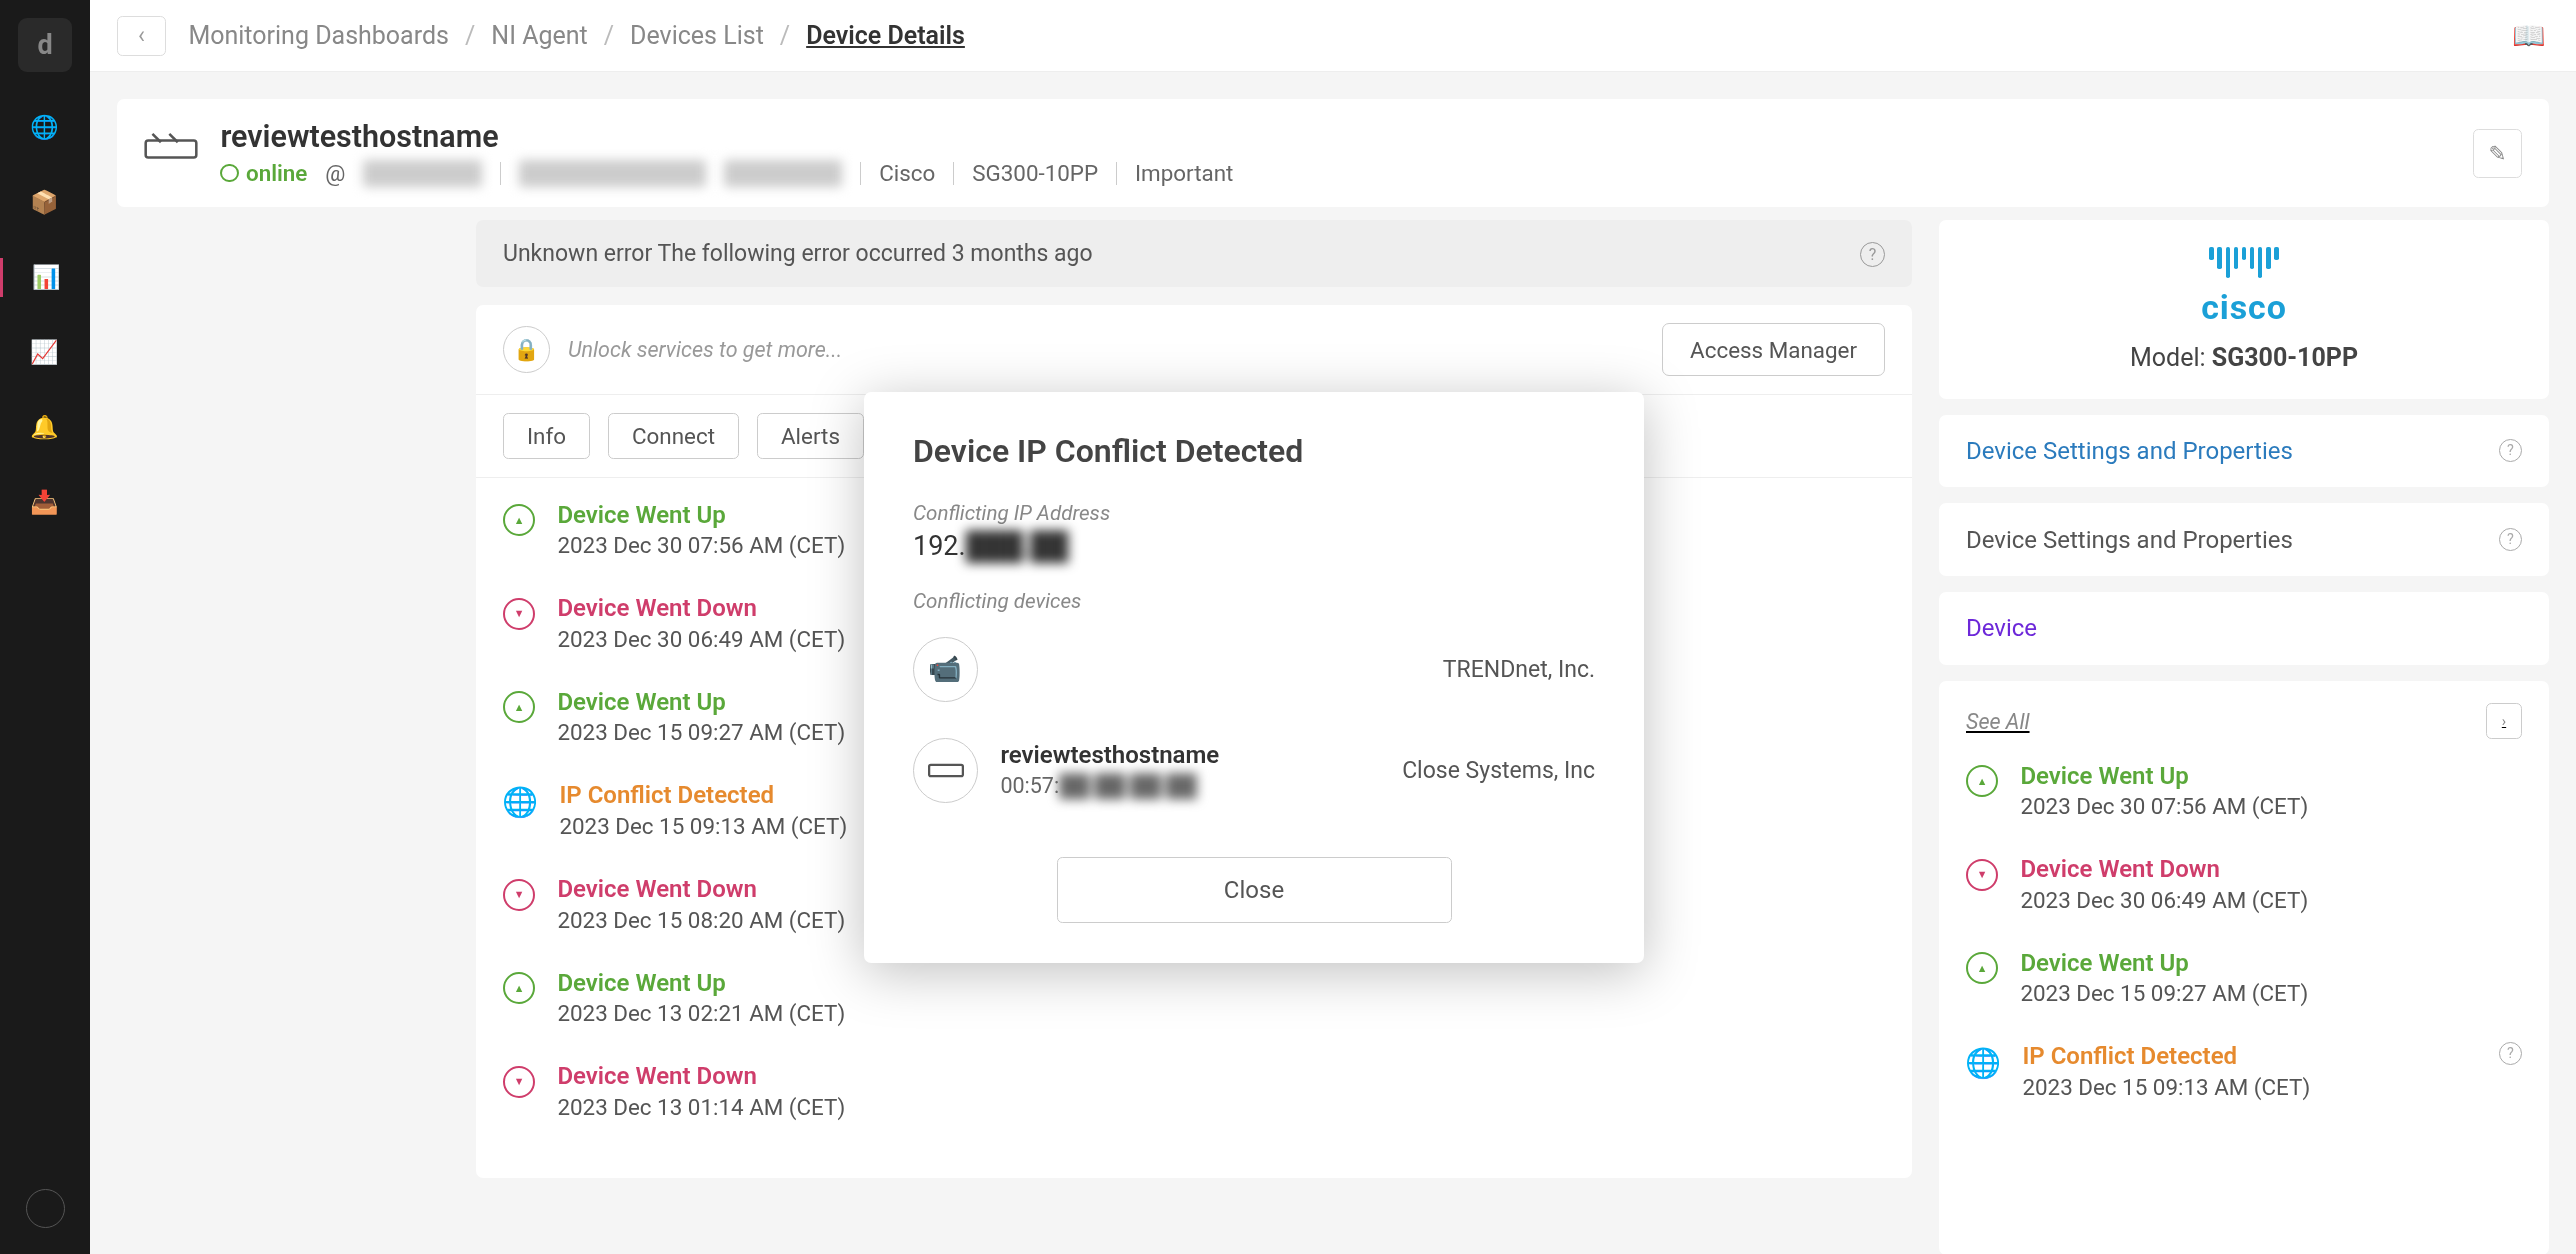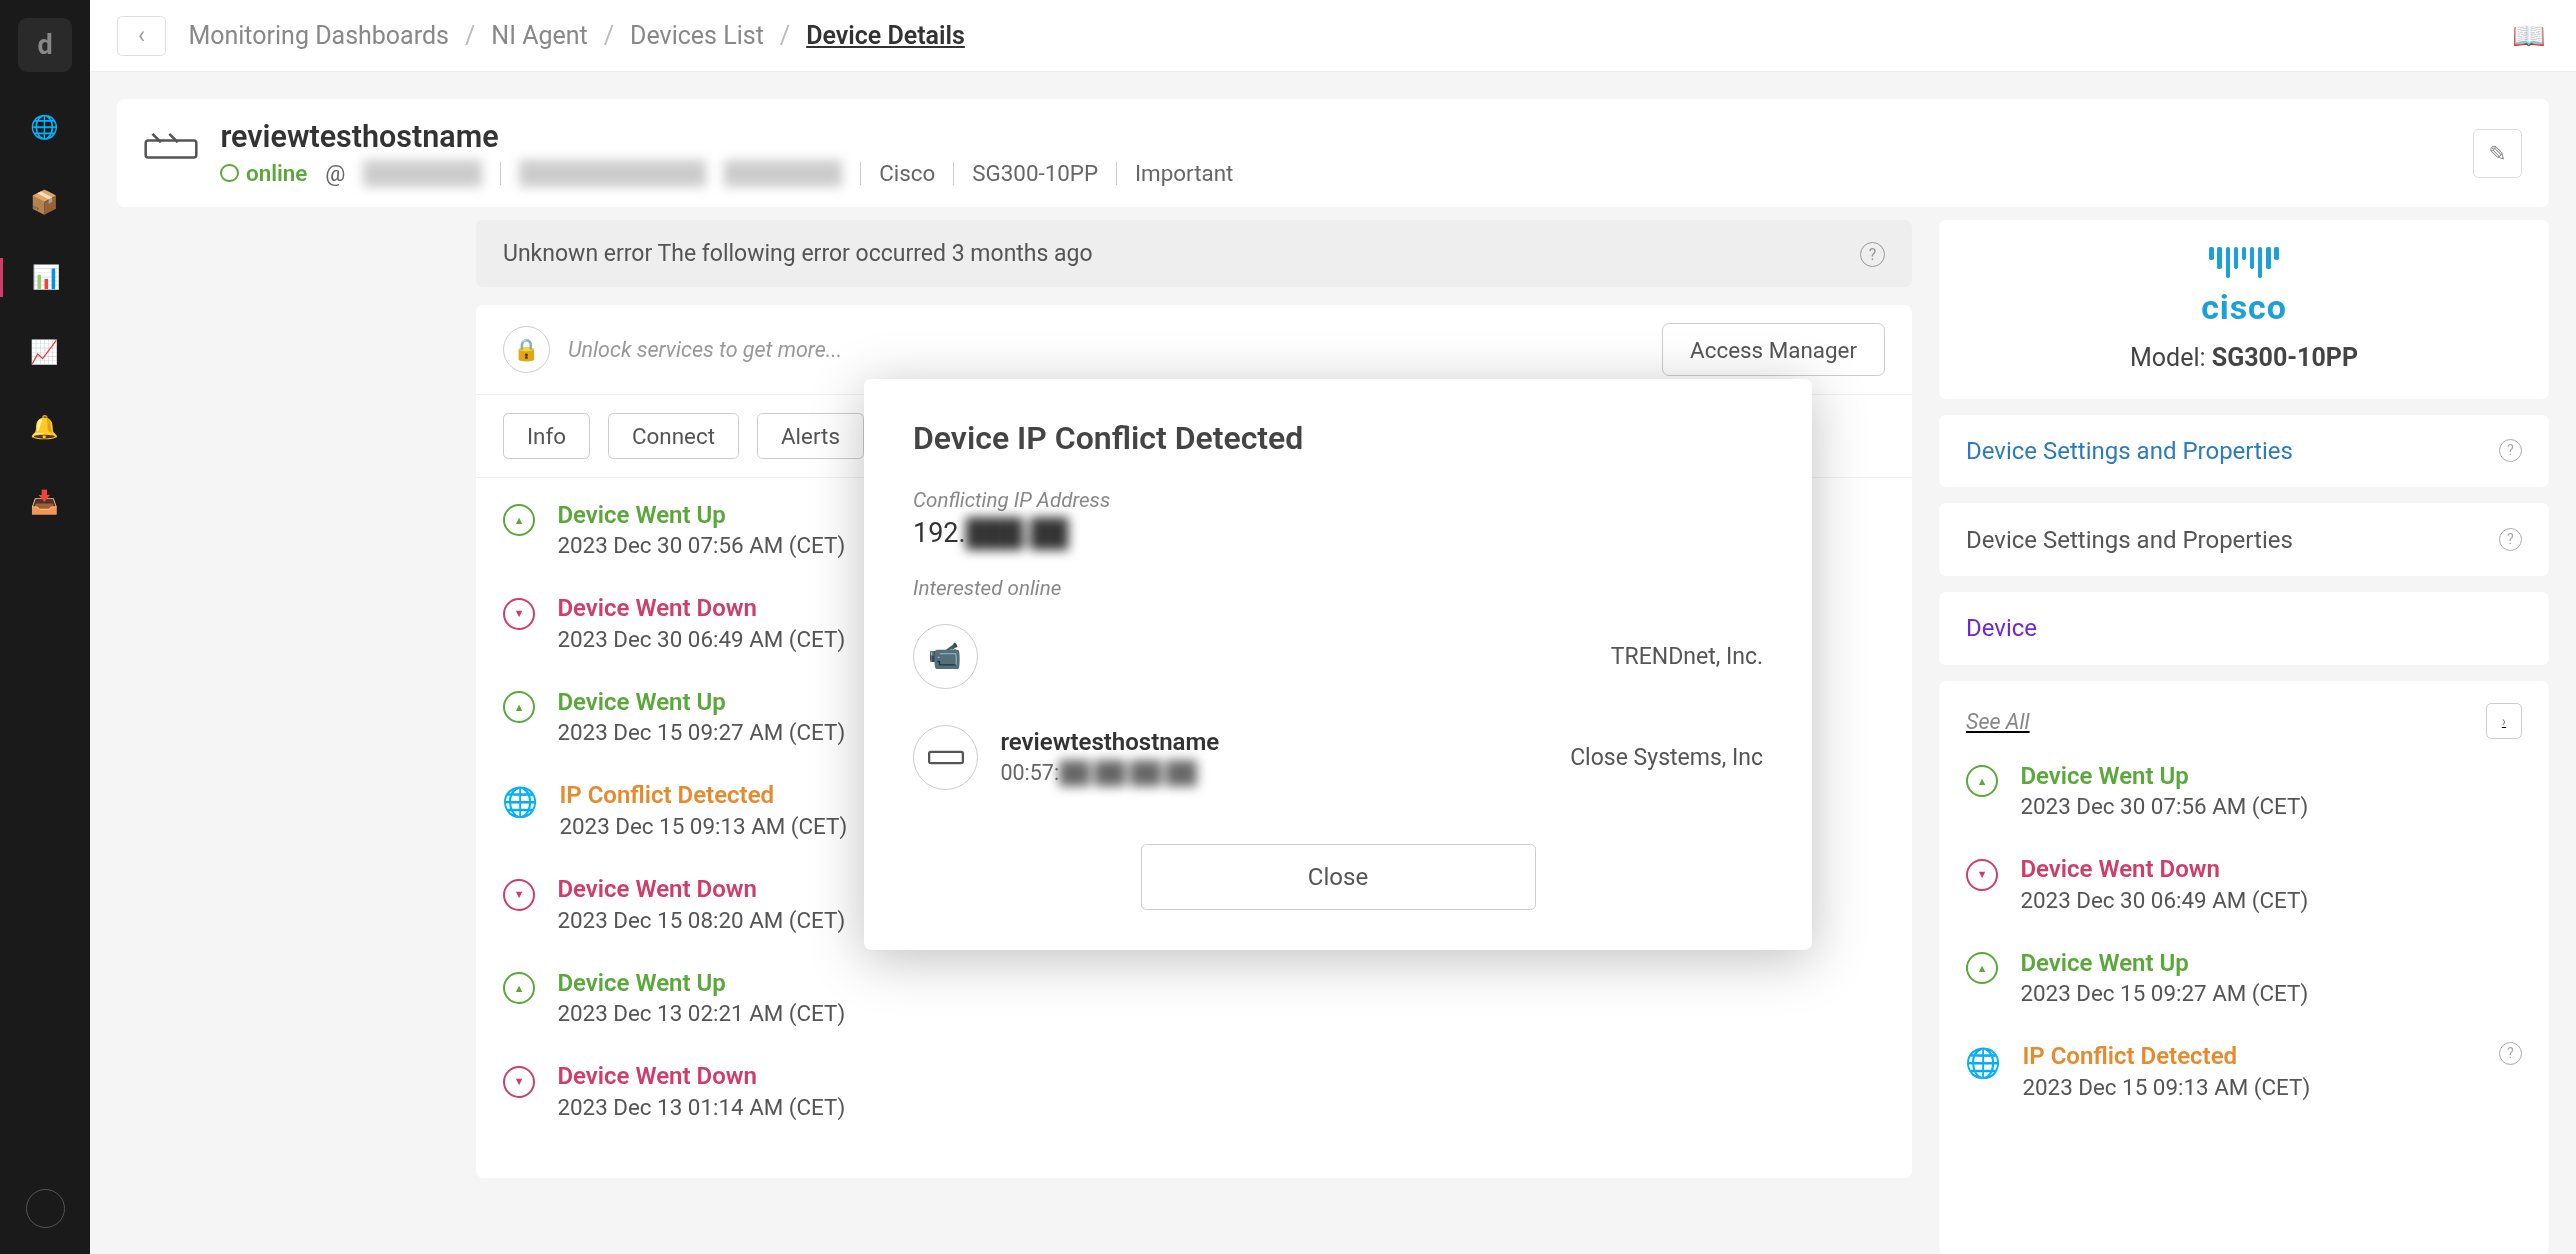--- a/index.html
+++ b/index.html
@@ -71,21 +71,21 @@
   .link-card { background:#fff; border-radius:7.2px; padding:22.4px 27px; display:flex; align-items:center; justify-content:space-between; }
   .link-card a { color:#2b7bbd; font-size:24px; text-decoration:none; cursor:pointer; }
   .link-card .q { width:23px; height:23px; border:1.8px solid #aaa; border-radius:50%; display:flex; align-items:center; justify-content:center; font-size:14.4px; color:#aaa; }
 
   .side-timeline { background:#fff; border-radius:7.2px; padding:22.4px 27px; flex:1; overflow:hidden; }
   .side-head { display:flex; align-items:center; justify-content:space-between; gap:13.5px; margin-bottom:22.4px;text-decoration:underline; }
   .see-all { color:#888; font-size:21.5px; font-style:italic; }
   .chev-box { width:36px; height:36px; border:0.9px solid #ccc; border-radius:5.4px; display:flex; align-items:center; justify-content:center; color:#888; cursor:pointer; }
 
   
-  .modal { position:absolute; left:864px; top:379px; width:948px; background:#fff; border-radius:7.2px; box-shadow:0 9px 54px rgba(0,0,0,.25); padding:40px 49px; z-index:100; }
+  .modal { position:absolute; left:864px; top:392px; width:780px; background:#fff; border-radius:7.2px; box-shadow:0 9px 54px rgba(0,0,0,.25); padding:40px 49px; z-index:100; }
   .modal h2 { font-size:32px; font-weight:600; color:#444; margin-bottom:31px; }
   .modal .fld-lbl { font-size:20.6px; color:#888; font-style:italic; margin-bottom:5.4px; }
   .modal .ip { font-size:27px; color:#333; margin-bottom:27px; }
   .modal .ip .blur-part { filter:blur(5.4px); }
   .dev-row { display:flex; align-items:center; gap:22.4px; padding:18px 0; }
   .dev-row .dico { width:65px; height:65px; border:0.9px solid #ccc; border-radius:50%; display:flex; align-items:center; justify-content:center; color:#555; font-size:27px; }
   .dev-row .dname { font-size:24px; font-weight:600; color:#333; }
   .dev-row .dmac { font-size:21.5px; color:#666; margin-top:3.6px; }
   .dev-row .dmac .blur-part { filter:blur(5.4px); }
   .dev-row .dvendor { margin-left:auto; font-size:23px; color:#555; }
@@ -290,21 +290,21 @@
     </div>
   </div>
 </div>
 
 <div class="modal">
   <h2>Device IP Conflict Detected</h2>
   <div class="fld-lbl">Conflicting IP Address</div>
   <div class="ip">
     <span>192.</span><span class="blur-part">███.██</span>
   </div>
-  <div class="fld-lbl">Interested online</div>
+  <div class="fld-lbl">Conflicting devices</div>
 
   <div class="dev-row">
     <div class="dico">📹</div>
     <div class="dvendor">TRENDnet, Inc.</div>
   </div>
 
   <div class="dev-row">
     <div class="dico">
       <svg viewBox="0 0 64 40" width="36" height="23">
           <rect x="2" y="10" width="60" height="20" rx="3" fill="none" stroke="#555" stroke-width="4"></rect>

